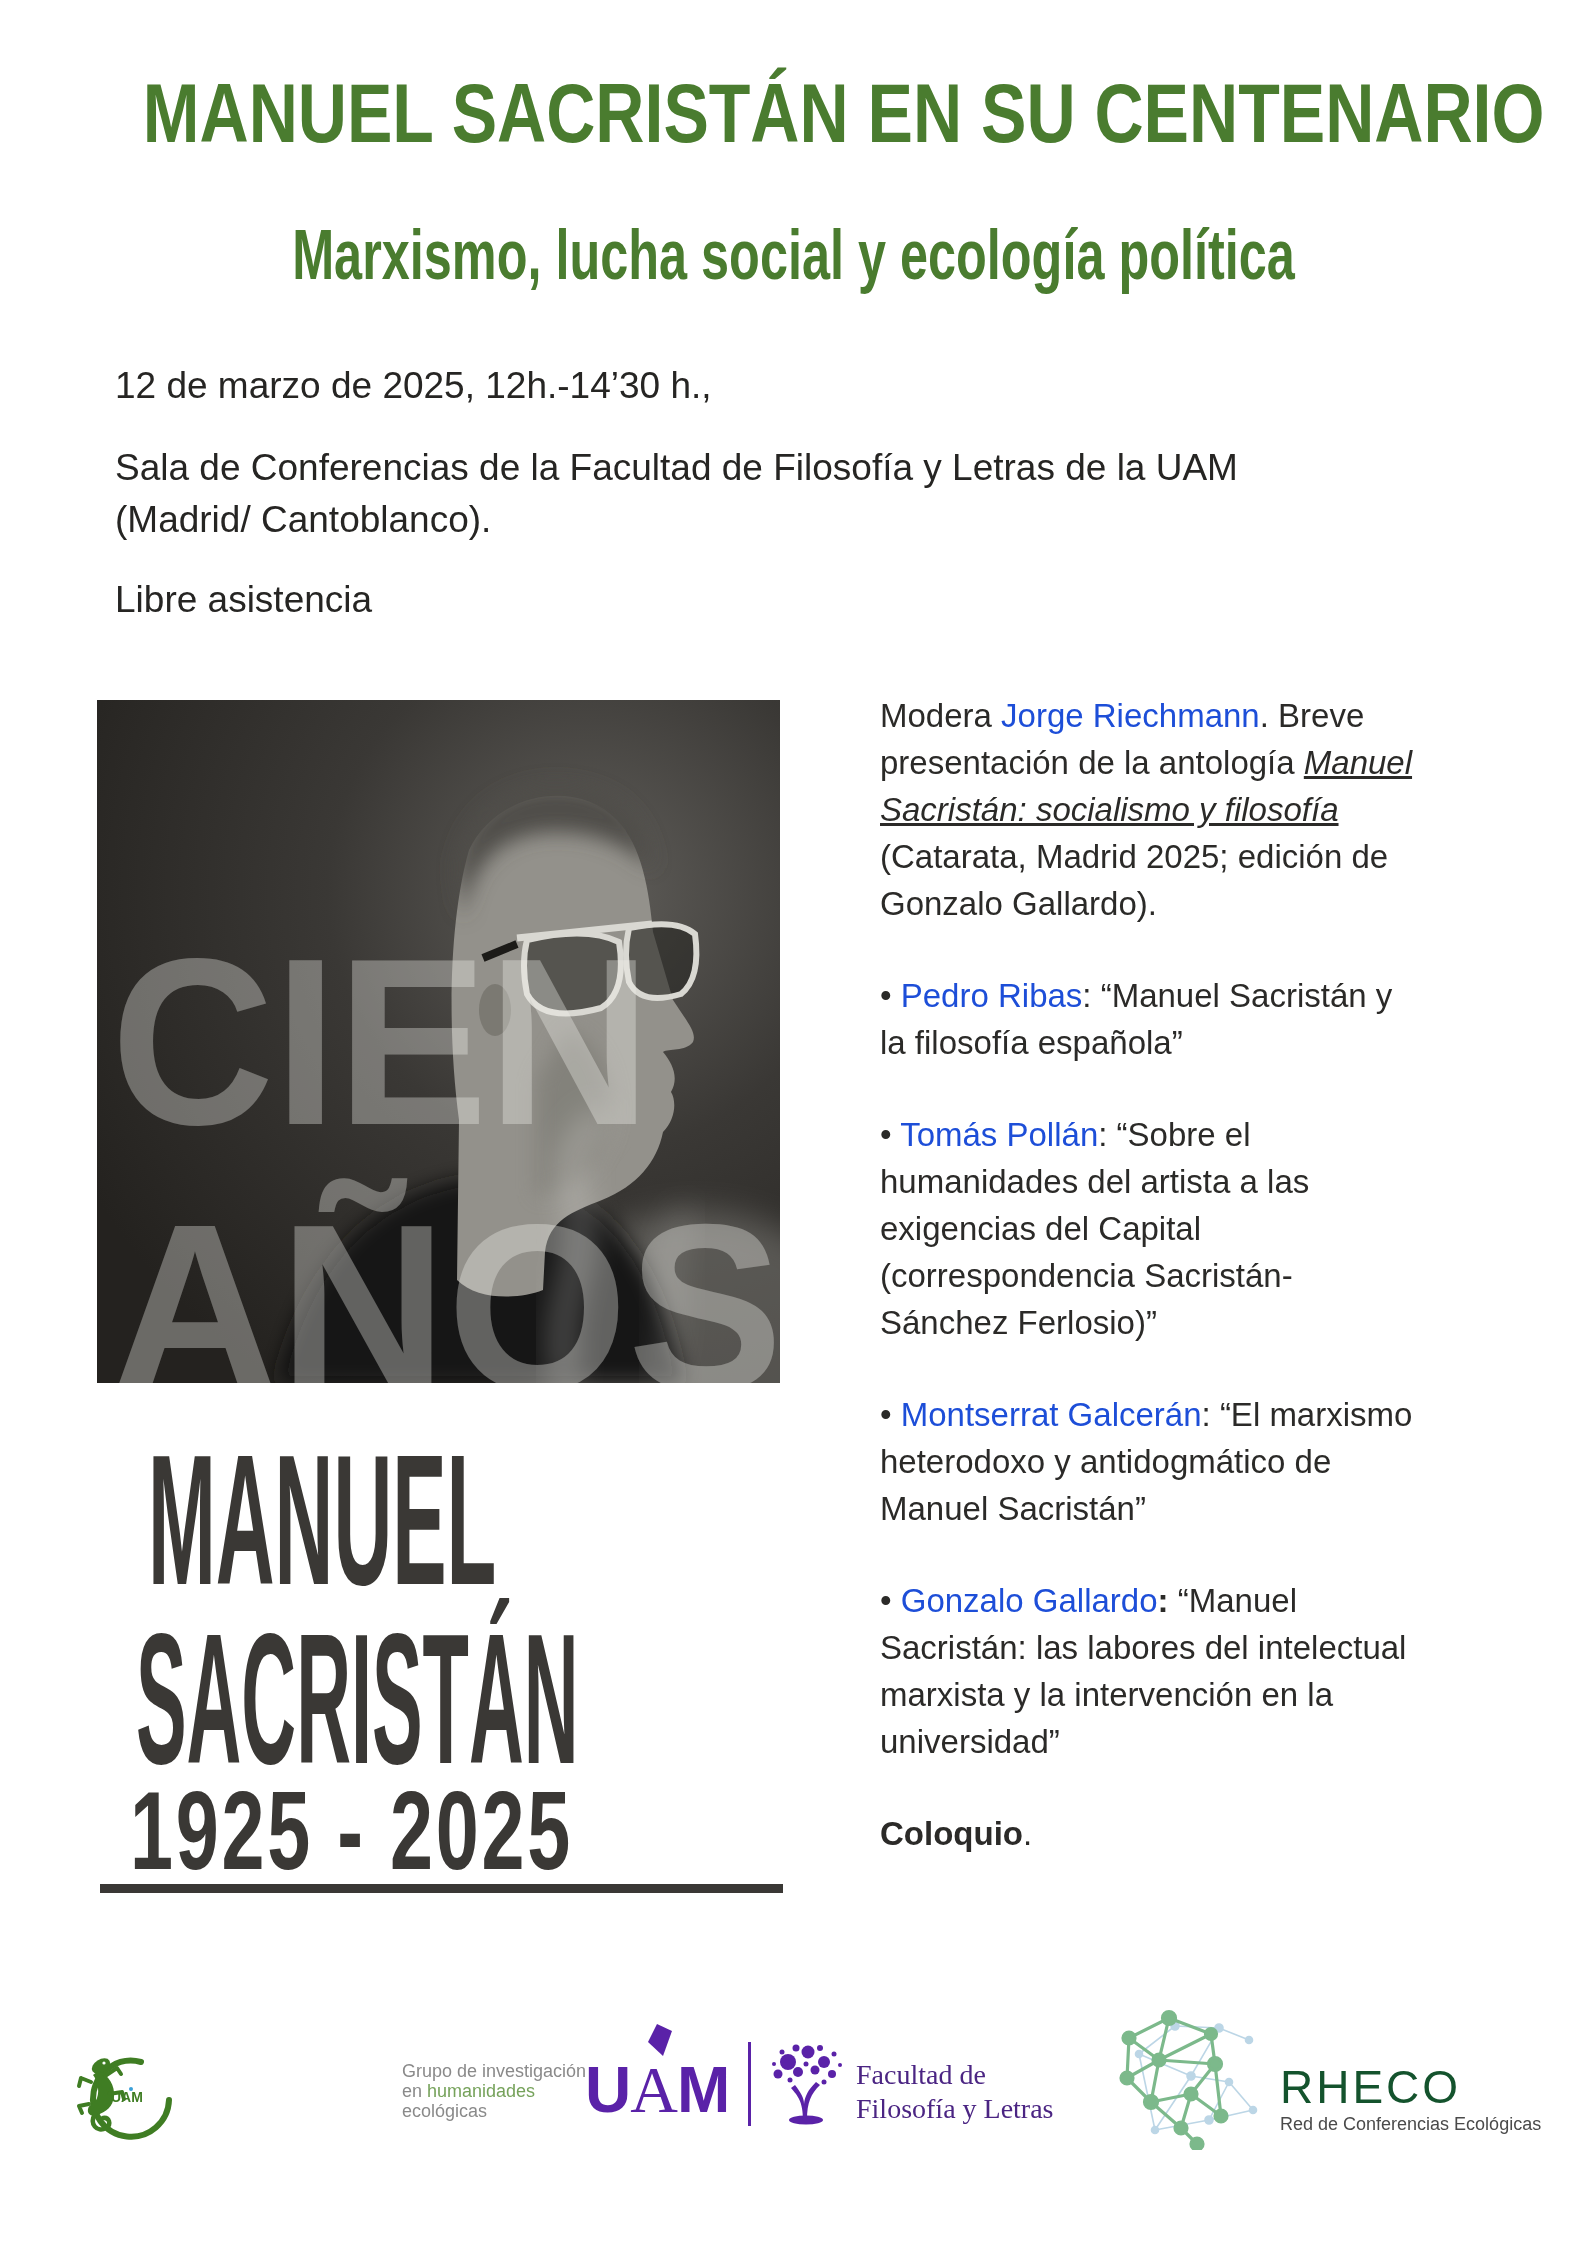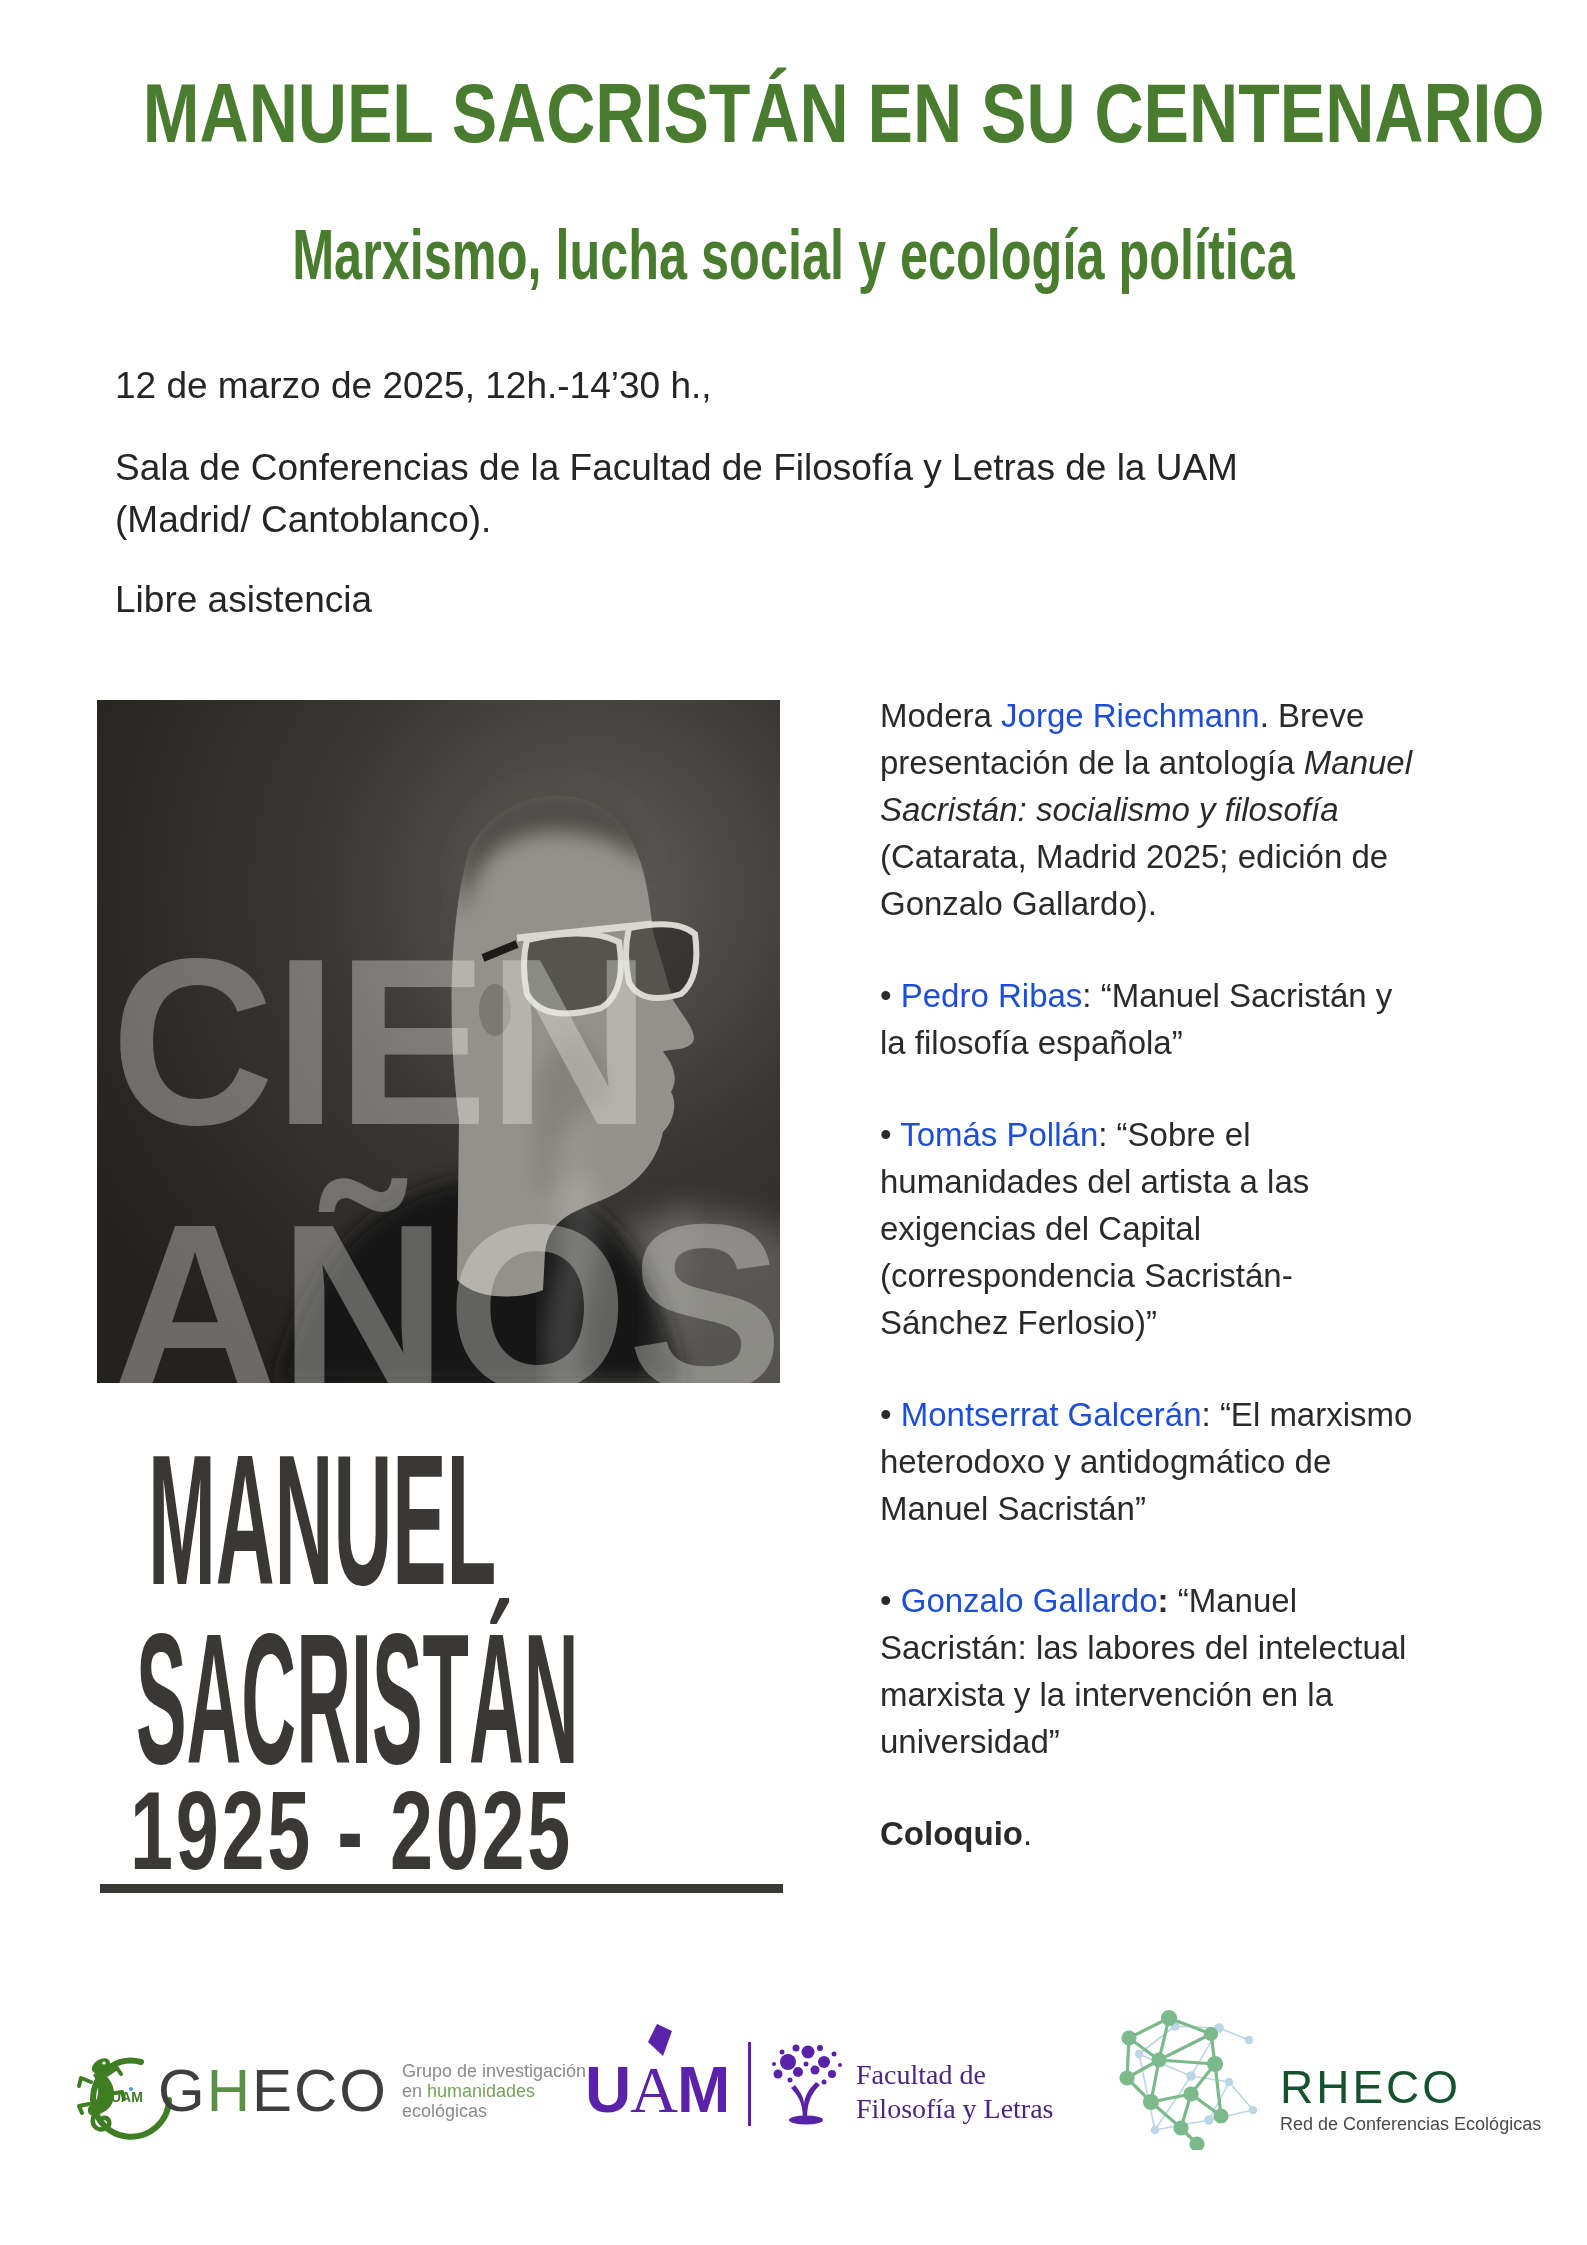--- a/index.html
+++ b/index.html
@@ -29,21 +29,21 @@
   .cap-1{left:148px;top:1428px;font-size:185px;transform:scaleX(.44);}
   .cap-2{left:136px;top:1607px;font-size:185px;transform:scaleX(.41);}
   .cap-3{left:130px;top:1775px;font-size:112px;transform:scaleX(.69);letter-spacing:4px;}
   .cap-rule{position:absolute;left:100px;top:1884px;width:683px;height:9px;background:#3a3835;}
 
   
   .program{position:absolute;left:880px;top:692px;width:535px;color:#2b2a28;
            font-size:33px;line-height:47px;}
   .program p{margin:0 0 45px 0;}
   .name{color:#1d4ed8;font-weight:normal;margin-top:44px;}
-  .book{font-style:italic;}
+  .book{font-style:italic;text-decoration:underline;}
   .sep-bold{font-weight:bold;}
   .closing{font-weight:bold;}
 
   
   .footer-item{position:absolute;}
   .gheco-word{position:absolute;left:158px;top:2056px;font-size:60px;letter-spacing:2px;color:#3e3e3e;white-space:nowrap;}
   .gheco-word .h-green{color:#5a8f46;}
   .gheco-tag{position:absolute;left:402px;top:2061px;font-size:18px;line-height:20px;color:#8a8a8a;}
   .gheco-tag .tag-green{color:#76a25b;text-align:center;}
 
@@ -162,21 +162,20 @@
       <path d="M20 68 C14 78 22 87 31 82 C37 78 34 71 28 72" stroke="#3f7d23" stroke-width="4.5" fill="none" stroke-linecap="round"></path>
       <path d="M30 30 L42 22 M42 22 L46 28" stroke="#3f7d23" stroke-width="4" fill="none" stroke-linecap="round"></path>
       <path d="M34 48 L47 46 M47 46 L49 53" stroke="#3f7d23" stroke-width="4" fill="none" stroke-linecap="round"></path>
       <path d="M16 36 L6 32 M6 32 L4 40" stroke="#3f7d23" stroke-width="4" fill="none" stroke-linecap="round"></path>
       <path d="M14 58 L4 60 M4 60 L7 67" stroke="#3f7d23" stroke-width="4" fill="none" stroke-linecap="round"></path>
       <circle cx="29" cy="17" r="1.6" fill="#ffffff"></circle>
       <text x="36" y="56" font-family="Liberation Sans, sans-serif" font-size="14" font-weight="bold" fill="#3f7d23">UAM</text>
       <circle cx="56" cy="43" r="2" fill="#3aa0d8"></circle>
     </svg>
   </div>
-  <div class="gheco-word"><span>G</span><span class="h-green">H</span><span>ECO</span></div>
   <div class="gheco-tag">
     <div>Grupo de investigación</div>
     <div><span>en </span><span class="tag-green">humanidades</span></div>
     <div>ecológicas</div>
   </div>
 
   <div class="uam-word"><span>U</span><span class="uam-a">A</span><span>M</span></div>
   <div class="uam-kite">
     <svg width="26" height="34" viewBox="0 0 26 34">
         <polygon points="9,0 24,7 15,32 0,18" fill="#5a22a8"></polygon>

